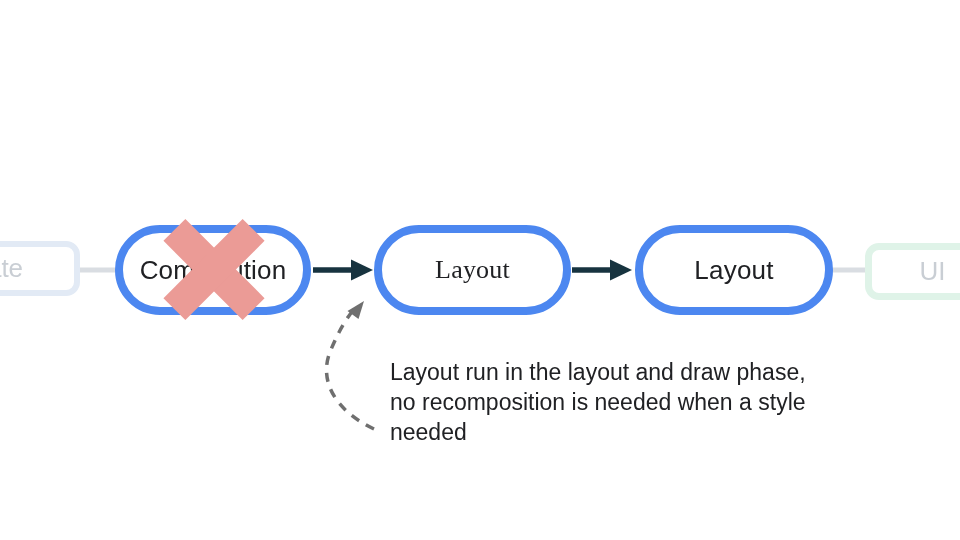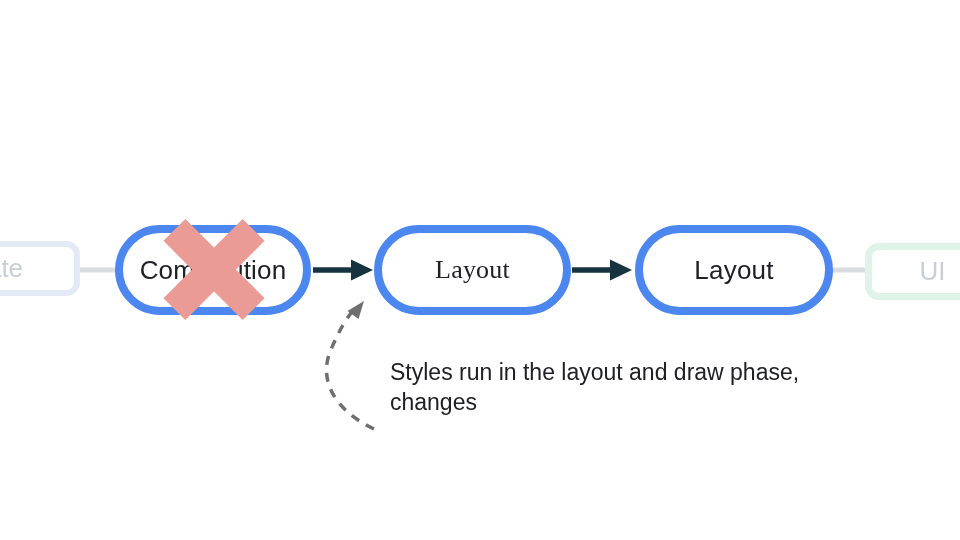--- a/index.html
+++ b/index.html
@@ -141,17 +141,18 @@
   <div class="faded-box faded-right">
     <span class="label">UI</span>
   </div>
 
   <div class="cross-mark">
     <div class="cross-bar a"></div>
     <div class="cross-bar b"></div>
   </div>
 
   <div class="annotation">
-    <div>Styles run in the layout and draw phase,</div>
-    <div>changes</div>
+    <div>Layout run in the layout and draw phase,</div>
+    <div>no recomposition is needed when a style</div>
+    <div>needed</div>
   </div>
 
 </div>
 
 </body></html>

